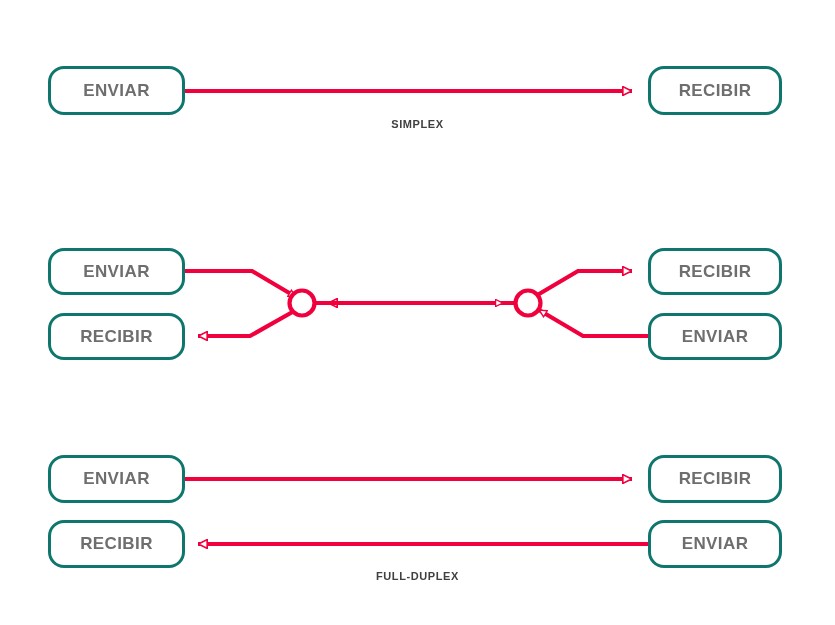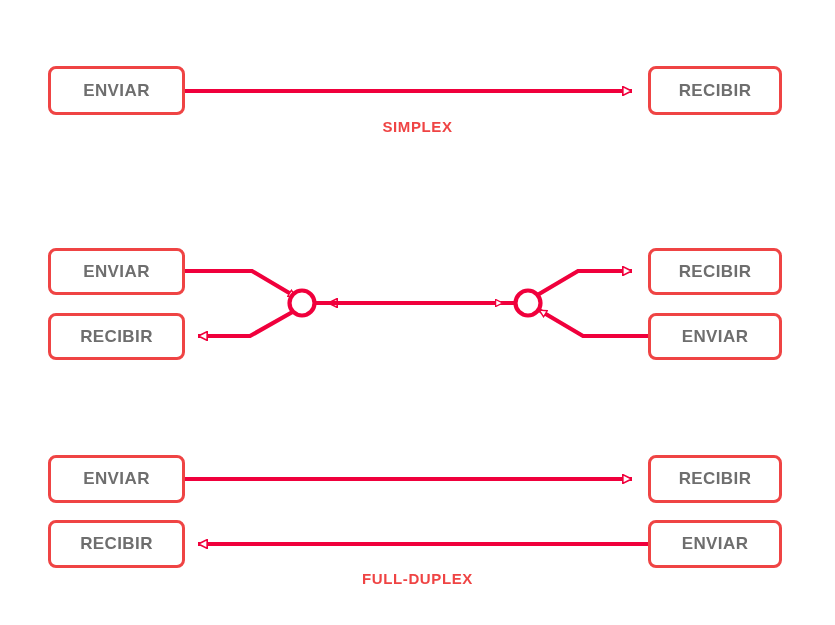--- a/index.html
+++ b/index.html
@@ -23,42 +23,42 @@
     position: absolute;
     left: 0;
     top: 0;
     width: 835px;
     height: 625px;
     pointer-events: none;
   }
   .node {
     position: absolute;
     box-sizing: border-box;
-    border: 3px solid #ef4444;
-    border-radius: 8px;
+    border: 3px solid #0f766e;
+    border-radius: 16px;
     background: #ffffff;
     display: flex;
     align-items: center;
     justify-content: center;
   }
   .node-label {
     font-family: "Liberation Sans", sans-serif;
     font-size: 17px;
     font-weight: bold;
     color: #6e6e6e;
     letter-spacing: 0.4px;
     white-space: nowrap;
     user-select: none;
   }
   .mode-label {
     position: absolute;
     font-family: "Liberation Sans", sans-serif;
-    font-size: 15px;
+    font-size: 11px;
     font-weight: bold;
-    color: #ef4444;
+    color: #404040;
     letter-spacing: 0.6px;
     white-space: nowrap;
     text-align: center;
     user-select: none;
   }
 </style>
 </head>
 <body>
 
 <div id="canvas">

